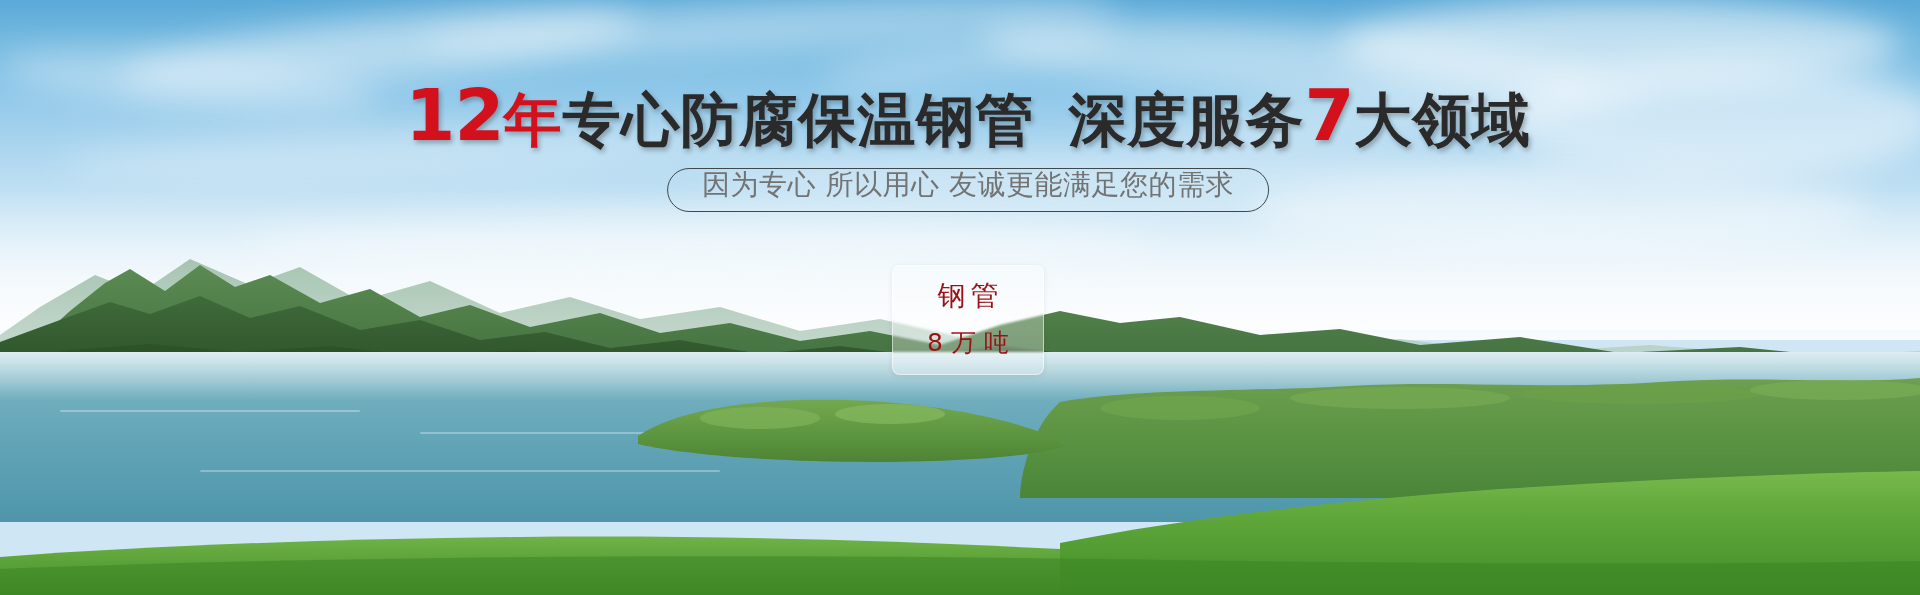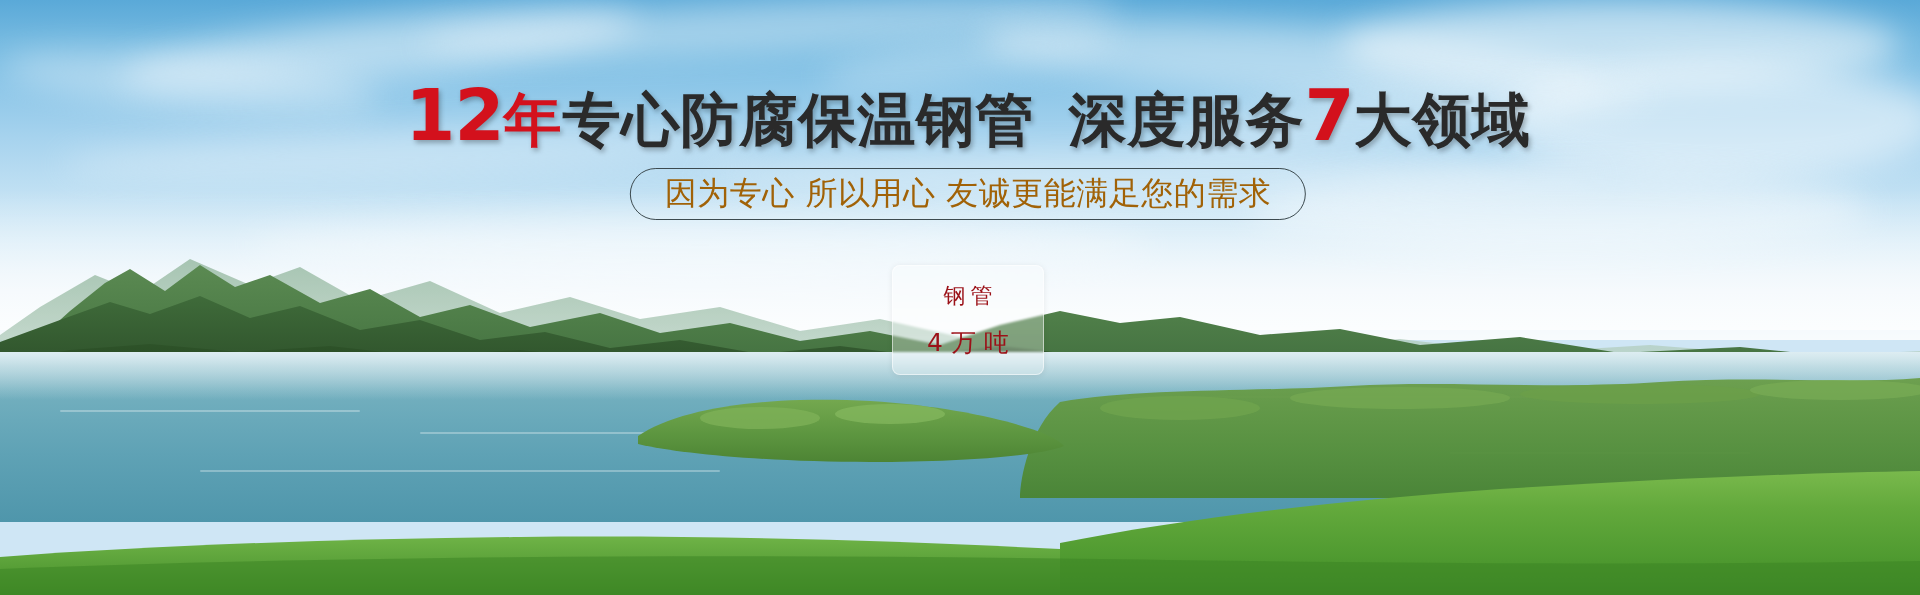--- a/index.html
+++ b/index.html
@@ -90,42 +90,42 @@
   .headline .num{
     font-size:72px;font-weight:bold;letter-spacing:-1px;
     font-family:"DejaVu Sans","Liberation Sans",sans-serif;
   }
   .headline .gap{display:inline-block;width:34px;}
 
   .pill{
     position:absolute;left:50%;top:168px;transform:translateX(-50%);
     border:1px solid #3c4a4f;
     border-radius:26px;
-    padding:9px 34px 11px;
-    font-size:32px;line-height:30px;color:#a16207;
+    padding:1px 34px 11px;
+    font-size:28px;line-height:30px;color:#737373;
     white-space:nowrap;letter-spacing:.5px;
     font-family:"DejaVu Sans","Liberation Sans",sans-serif;
   }
 
   
   .cards{
     position:absolute;left:50%;top:265px;transform:translateX(-50%);
     display:flex;gap:16px;
   }
   .card{
     width:150px;height:108px;
     border-radius:8px;
     background:rgba(255,255,255,.30);
     border:1px solid rgba(255,255,255,.55);
     box-shadow:0 1px 6px rgba(0,0,0,.08);
     display:flex;flex-direction:column;align-items:center;justify-content:center;
     backdrop-filter:blur(1px);
   }
   .card-label{
-    color:#9b1118;font-size:22px;line-height:26px;letter-spacing:5px;
+    color:#9b1118;font-size:28px;line-height:26px;letter-spacing:5px;
     text-indent:5px;
     font-family:"DejaVu Sans","Liberation Sans",sans-serif;
     margin-bottom:14px;
   }
   .card-value{
     color:#9b1118;font-size:25px;line-height:28px;
     font-family:"DejaVu Sans","Liberation Sans",sans-serif;
     white-space:nowrap;
   }
   .card-value sup{font-size:15px;vertical-align:super;}
@@ -262,20 +262,20 @@
     <div class="headline">
       <span class="red num">12</span><span class="red">年</span><span class="dark">专心防腐保温钢管</span><span class="gap"></span><span class="dark">深度服务</span><span class="red num">7</span><span class="dark">大领域</span>
     </div>
 
     <div class="pill">因为专心 所以用心  友诚更能满足您的需求</div>
 
     <div class="cards">
 
       <div class="card">
         <div class="card-label">钢管</div>
-        <div class="card-value"><span>4 万 吨</span><sup></sup></div>
+        <div class="card-value"><span>8 万 吨</span><sup></sup></div>
       </div>
 
 
 
     </div>
   </div>
 </div>
 
 </body></html>

